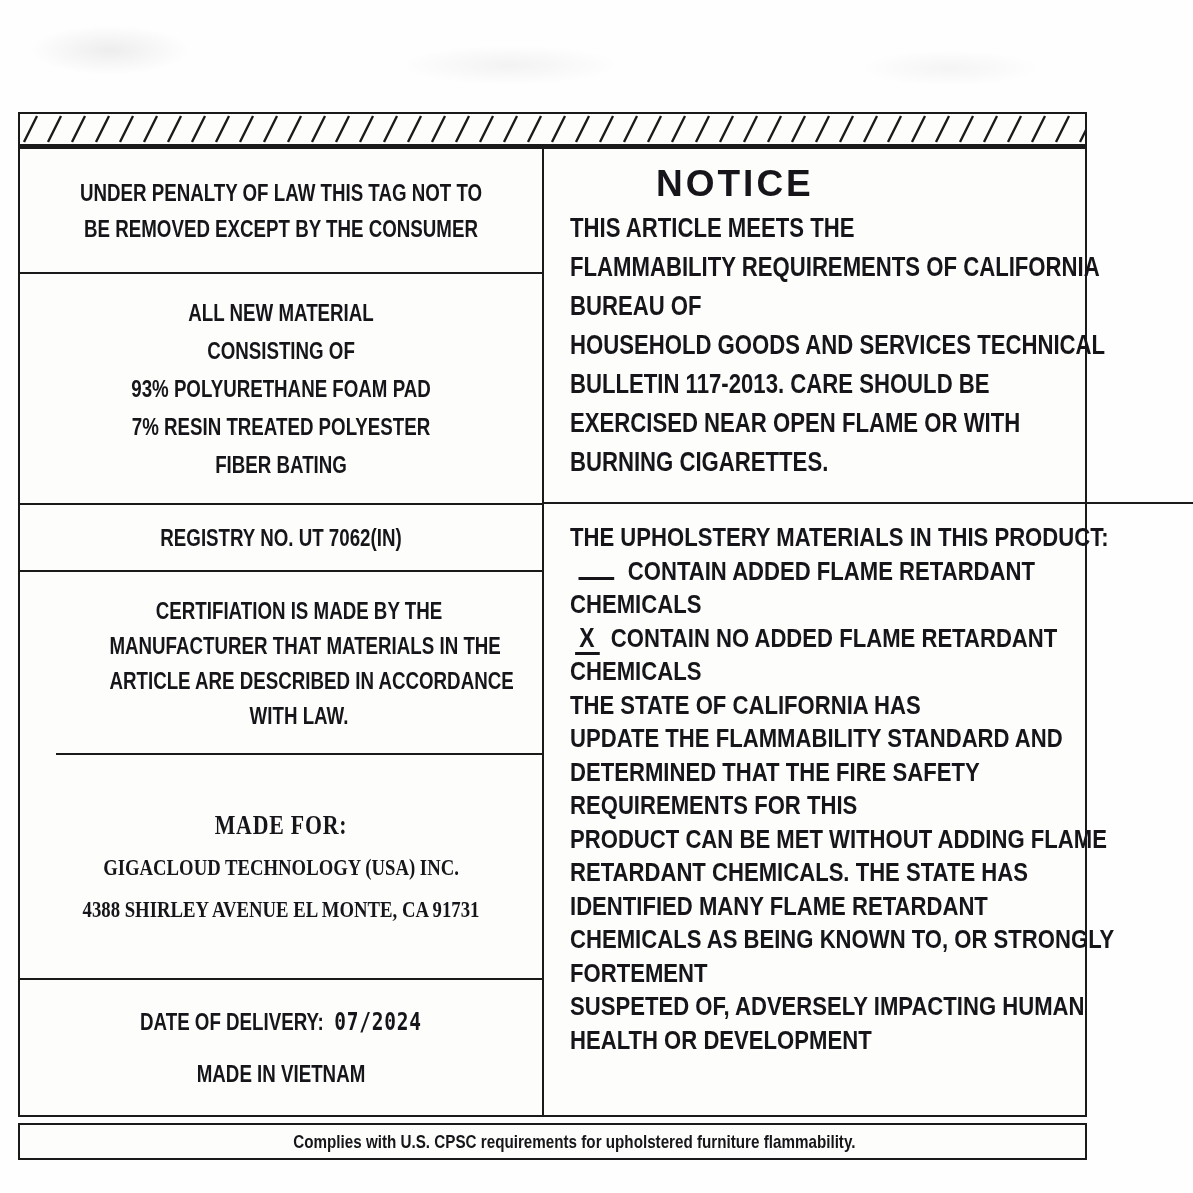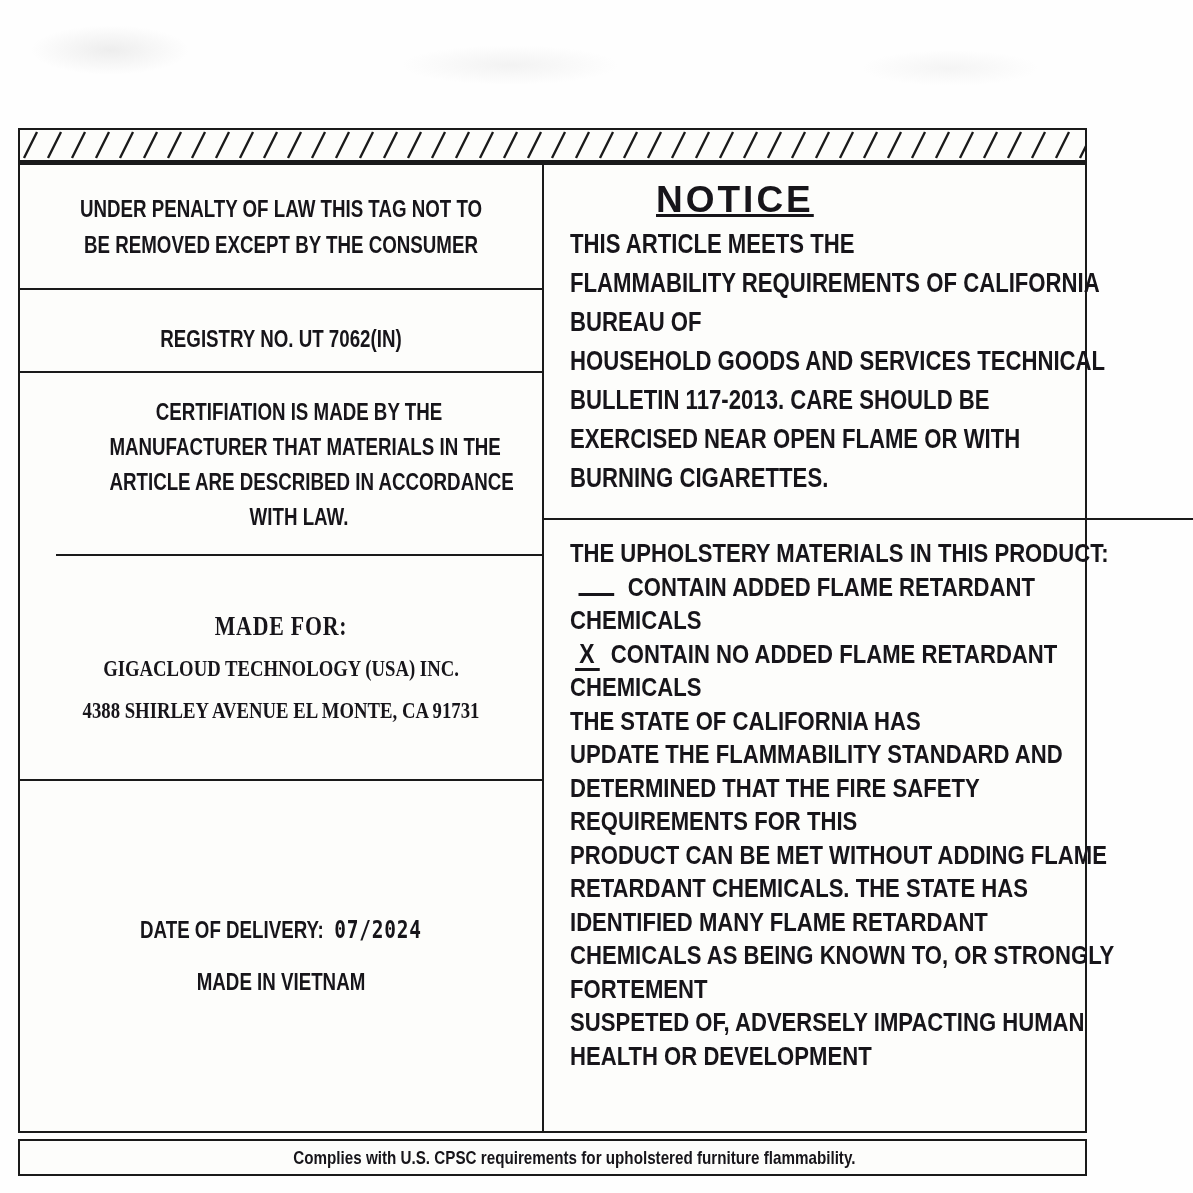--- a/index.html
+++ b/index.html
@@ -8,21 +8,21 @@
     background:#fefefe;
     font-family:"Liberation Sans",sans-serif;
     color:#17151a;
     -webkit-font-smoothing:antialiased;
   }
   .smudge{position:absolute;border-radius:50%;pointer-events:none;}
   .smudge.s1{left:30px;top:25px;width:160px;height:50px;background:radial-gradient(ellipse at center,rgba(150,150,150,.16),rgba(150,150,150,0) 70%);}
   .smudge.s2{left:400px;top:45px;width:220px;height:40px;background:radial-gradient(ellipse at center,rgba(160,160,160,.12),rgba(160,160,160,0) 70%);}
   .smudge.s3{left:860px;top:50px;width:180px;height:36px;background:radial-gradient(ellipse at center,rgba(160,160,160,.10),rgba(160,160,160,0) 70%);}
 
-  .sheet{position:absolute;left:18px;top:128px;width:971px;height:1047px;}
+  .sheet{position:absolute;left:18px;top:112px;width:971px;height:1047px;}
 
   
   .hatch{
     position:absolute;left:0;top:0;width:1069px;height:36px;
     box-sizing:border-box;
     border:2px solid #1a1a1a;border-bottom-width:4px;
     background:#fdfdfb;
   }
   .hatch svg{display:block;width:100%;height:100%;}
 
@@ -33,21 +33,21 @@
     display:flex;
   }
   .col-left{width:524px;box-sizing:border-box;border-right:2.5px solid #1a1a1a;display:flex;flex-direction:column;}
   .col-right{flex:1;display:flex;flex-direction:column;}
 
   .cell{box-sizing:border-box;display:flex;flex-direction:column;justify-content:center;text-align:center;}
   .bdr{border-bottom:2.5px solid #1a1a1a;}
 
   .r1{height:125px;}
   .r2{height:231px;}
-  .r3{height:67px;margin-top:16px;}
+  .r3{height:67px;}
   .r4{height:183px;margin-left:36px;}
   .r5{height:225px;font-family:Liberation Serif, serif;}
   .r6{flex:1;gap:8px;}
 
   .R1{height:355px;border-bottom:2.5px solid #1a1a1a;justify-content:flex-start;text-align:left;padding:12px 16px 0 26px;}
   .R2{flex:1;justify-content:flex-start;text-align:left;padding:17px 14px 0 26px;}
 
   
   .ln{display:block;font-weight:bold;font-size:24px;line-height:36px;transform:scaleX(0.78);transform-origin:50% 50%;white-space:nowrap;}
   .r2 .ln{line-height:38px;}
@@ -55,21 +55,21 @@
   .r5 .ln{line-height:42px;}
   .r6 .ln{line-height:44px;}
   .made-for-heading{font-size:28px;letter-spacing:1px;}
   .delivery-date{font-family:"DejaVu Sans Mono",monospace;font-weight:600;font-size:25px;letter-spacing:1px;}
 
   .lnR{display:block;font-weight:bold;font-size:27px;line-height:39px;transform:scaleX(0.82);transform-origin:0 50%;white-space:nowrap;}
   .R2 .lnR{font-size:26px;line-height:33.5px;transform:scaleX(0.85);}
 
   .notice-title{
     display:block;width:fit-content;margin:2px 0 4px 86px;
-    font-weight:bold;font-size:37px;letter-spacing:3px;line-height:42px;white-space:nowrap;text-decoration:underline;
+    font-weight:bold;font-size:37px;letter-spacing:3px;line-height:42px;white-space:nowrap;
   }
 
   .blank-marker{display:inline-block;width:42px;height:0.78em;border-bottom:3.5px solid #17151a;margin:0 16px 0 10px;}
   .x-marker{display:inline-block;border-bottom:3.5px solid #17151a;padding:0 5px 0 5px;margin:0 13px 0 6px;font-weight:800;font-size:27px;letter-spacing:1px;line-height:1;}
 
   
   .footer-bar{
     position:absolute;left:0;top:1011px;width:1069px;height:37px;
     box-sizing:border-box;border:2.5px solid #1a1a1a;background:#fdfdfb;
     display:flex;align-items:center;justify-content:center;padding-left:44px;
@@ -98,20 +98,27 @@
 
   <div class="grid">
 
     <div class="col-left">
 
       <div class="cell r1 bdr">
         <span class="ln">UNDER PENALTY OF LAW THIS TAG NOT TO</span>
         <span class="ln">BE REMOVED EXCEPT BY THE CONSUMER</span>
       </div>
 
+      <div class="cell r2 bdr">
+        <span class="ln">ALL NEW MATERIAL</span>
+        <span class="ln">CONSISTING OF</span>
+        <span class="ln">93% POLYURETHANE FOAM PAD</span>
+        <span class="ln">7% RESIN TREATED POLYESTER</span>
+        <span class="ln">FIBER BATING</span>
+      </div>
 
       <div class="cell r3 bdr">
         <span class="ln">REGISTRY NO. UT 7062(IN)</span>
       </div>
 
       <div class="cell r4 bdr">
         <span class="ln">CERTIFIATION IS MADE BY THE</span>
         <span class="ln">MANUFACTURER THAT MATERIALS IN THE</span>
         <span class="ln">ARTICLE ARE DESCRIBED IN ACCORDANCE</span>
         <span class="ln">WITH LAW.</span>

